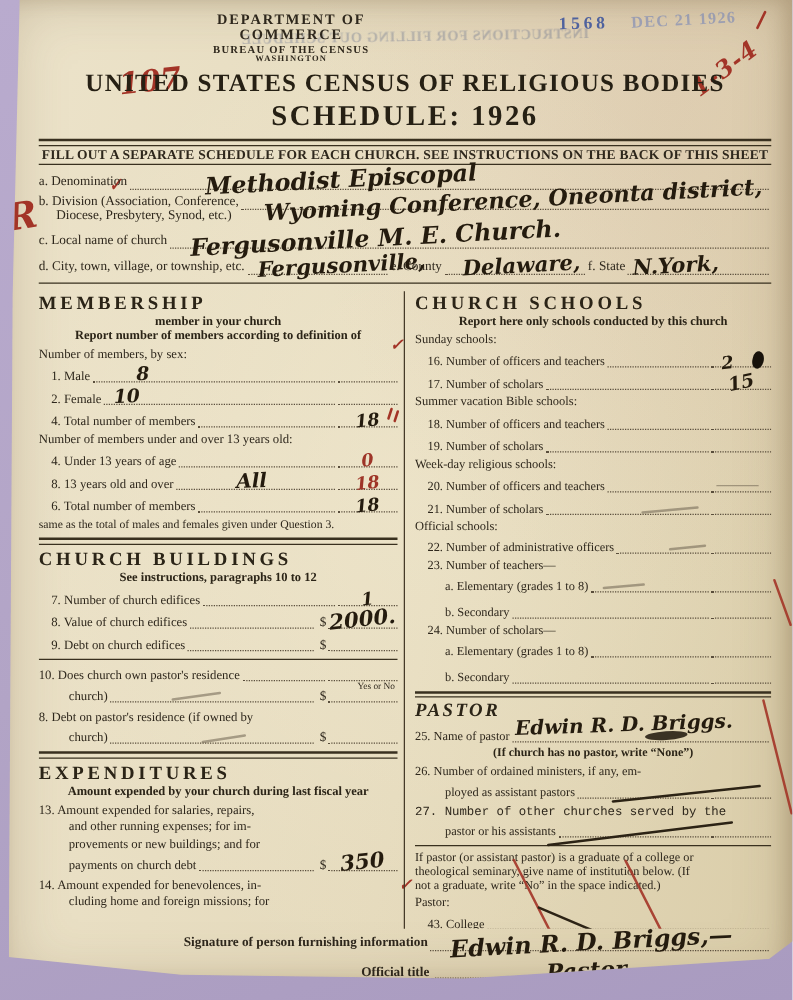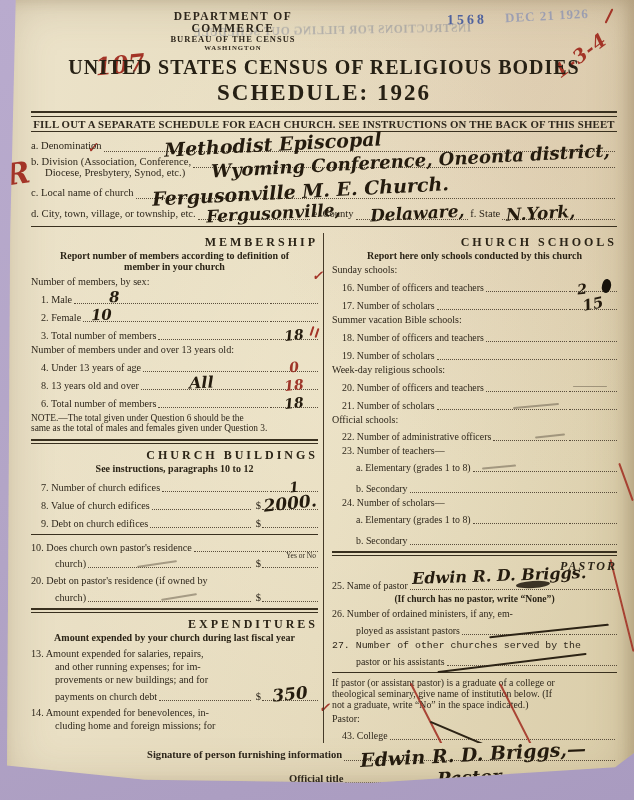--- a/index.html
+++ b/index.html
@@ -12,21 +12,21 @@
     position:absolute;left:7px;top:0;width:627px;height:786px;
     background:
       radial-gradient(ellipse at 85% 10%, rgba(210,170,160,.18), transparent 40%),
       radial-gradient(ellipse at 50% 50%, rgba(255,250,230,.25), transparent 70%),
       linear-gradient(100deg,#ece3ca 0%,#e5dabc 55%,#dacda9 100%);
     box-shadow:inset 0 0 46px rgba(120,95,60,.28), inset -6px 0 14px rgba(120,95,60,.25);
     clip-path:polygon(1.4% 0,100% 0,100% 95.8%,97% 97.6%,58% 99.6%,22% 99.2%,0 97.4%,0.5% 30%);
   }
   .content{position:absolute;left:24px;top:4px;width:586px;}
   .b{font-weight:bold;}
-  .sec-h{text-align:right;font-weight:bold;font-size:12px;letter-spacing:3px;color:#2b2417;}
+  .sec-h{text-align:left;font-weight:bold;font-size:15px;letter-spacing:3px;color:#2b2417;}
   .sec-sub{text-align:center;font-weight:bold;font-size:10px;line-height:11.5px;color:#2b2417;}
   .grp{font-size:10.2px;margin-top:3px;}
   .qrow{display:flex;align-items:flex-end;margin-top:5px;font-size:10.2px;position:relative;}
   .qrow.tight{margin-top:3.5px;}
   .qlbl{white-space:nowrap;}
   .ind1{padding-left:10px;}
   .ind2{padding-left:24px;}
   .cont{font-size:10.2px;padding-left:24px;line-height:11.5px;margin-top:2px;}
   .lead{flex:1;border-bottom:1.2px dotted #5a4e3c;position:relative;min-width:6px;margin:0 2px 1px 2px;height:11px;}
   .vcell{width:48px;border-bottom:1.2px dotted #5a4e3c;position:relative;height:11px;margin-bottom:1px;}
@@ -165,41 +165,41 @@
         <span class="hw idhw" style="left:4px;font-size:17px;">N.York,</span>
       </span>
     </div>
     <div class="hr1"></div>
 
     <div class="cols">
 
       <div class="col-l">
         <div class="sec-h" style="margin-top:2px;">MEMBERSHIP</div>
         <div class="sec-sub">
+          <div>member in your church</div>
           <div>Report number of members according to definition of</div>
-          <div>member in your church</div>
         </div>
         <div class="grp">Number of members, by sex:</div>
 
         <div class="qrow">
           <span class="qlbl ind1">1. Male</span>
           <span class="lead">
             <span class="hw on-line" style="left:18%;">8</span>
           </span>
           <span class="vcell"></span>
         </div>
         <div class="qrow">
           <span class="qlbl ind1">2. Female</span>
           <span class="lead">
             <span class="hw on-line" style="left:4%;">10</span>
           </span>
           <span class="vcell"></span>
         </div>
         <div class="qrow">
-          <span class="qlbl ind1">3. Total number of members</span>
+          <span class="qlbl ind1">4. Total number of members</span>
           <span class="lead"></span>
           <span class="vcell">
             <span class="hw val">18</span>
           </span>
         </div>
 
         <div class="grp">Number of members under and over 13 years old:</div>
         <div class="qrow">
           <span class="qlbl ind1">4. Under 13 years of age</span>
           <span class="lead"></span>
@@ -218,21 +218,20 @@
         </div>
         <div class="qrow">
           <span class="qlbl ind1">6. Total number of members</span>
           <span class="lead"></span>
           <span class="vcell">
             <span class="hw val">18</span>
           </span>
         </div>
 
         <div class="note">
-          <div>NOTE.—The total given under Question 6 should be the</div>
           <div>same as the total of males and females given under Question 3.</div>
         </div>
         <div class="hr2"></div>
 
         <div class="sec-h" style="margin-top:4px;">CHURCH BUILDINGS</div>
         <div class="sec-sub">See instructions, paragraphs 10 to 12</div>
 
         <div class="qrow">
           <span class="qlbl ind1">7. Number of church edifices</span>
           <span class="lead"></span>
@@ -268,21 +267,21 @@
             <span class="qlbl ind2">church)</span>
             <span class="lead">
                 <span class="penc" style="left:30%;bottom:3px;width:40px;transform:rotate(-8deg);"></span>
               </span>
             <span class="cur">$</span>
             <span class="vcell w"></span>
           </div>
         </div>
         <div>
           <div class="qrow tight" style="margin-top:6px;">
-              <span class="qlbl">20. Debt on pastor's residence (if owned by</span>
+              <span class="qlbl">8. Debt on pastor's residence (if owned by</span>
             </div>
           <div class="qrow tight">
             <span class="qlbl ind2">church)</span>
             <span class="lead">
                 <span class="penc" style="left:45%;bottom:3px;width:36px;transform:rotate(-9deg);"></span>
               </span>
             <span class="cur">$</span>
             <span class="vcell w"></span>
           </div>
         </div>

